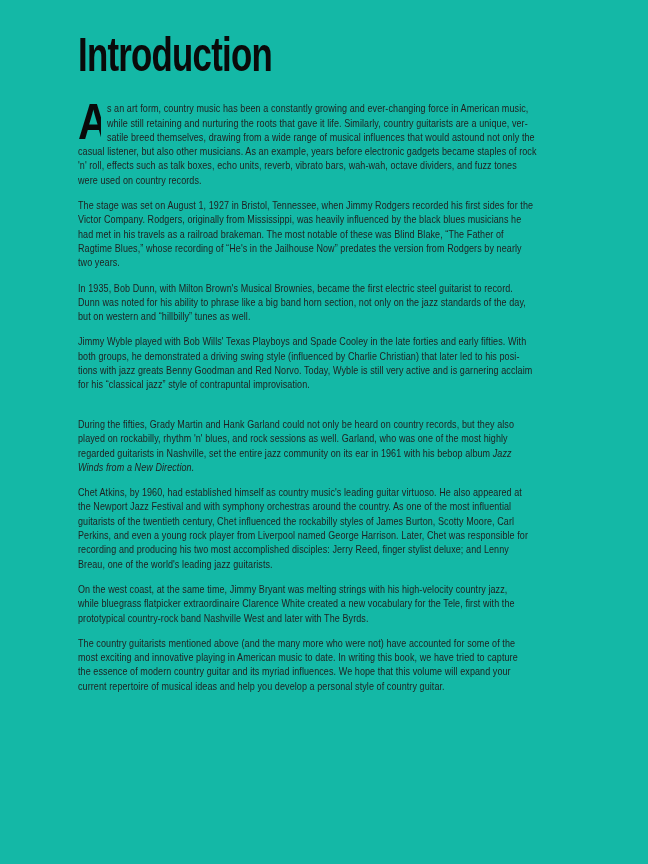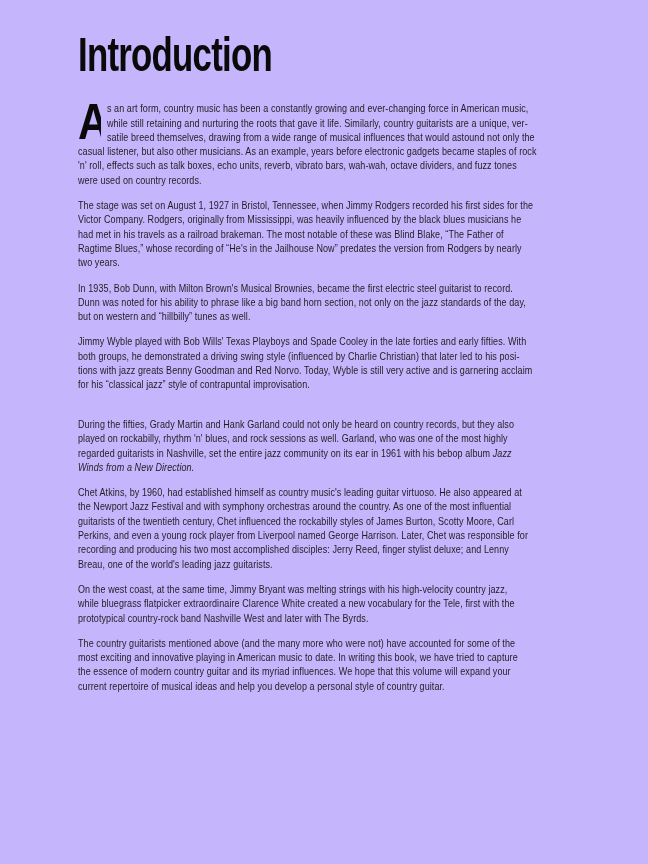--- a/index.html
+++ b/index.html
@@ -4,21 +4,21 @@
 <style>
   html, body {
     margin: 0;
     padding: 0;
     background: #e8e8e8;
   }
   .page {
     position: relative;
     width: 648px;
     height: 864px;
-    background: #c4b5fd;
+    background: #14b8a6;
     overflow: hidden;
     font-family: "Liberation Sans", sans-serif;
   }
   .title {
     position: absolute;
     top: 26px;
     left: 78px;
     margin: 0;
     font-size: 47px;
     font-weight: bold;

